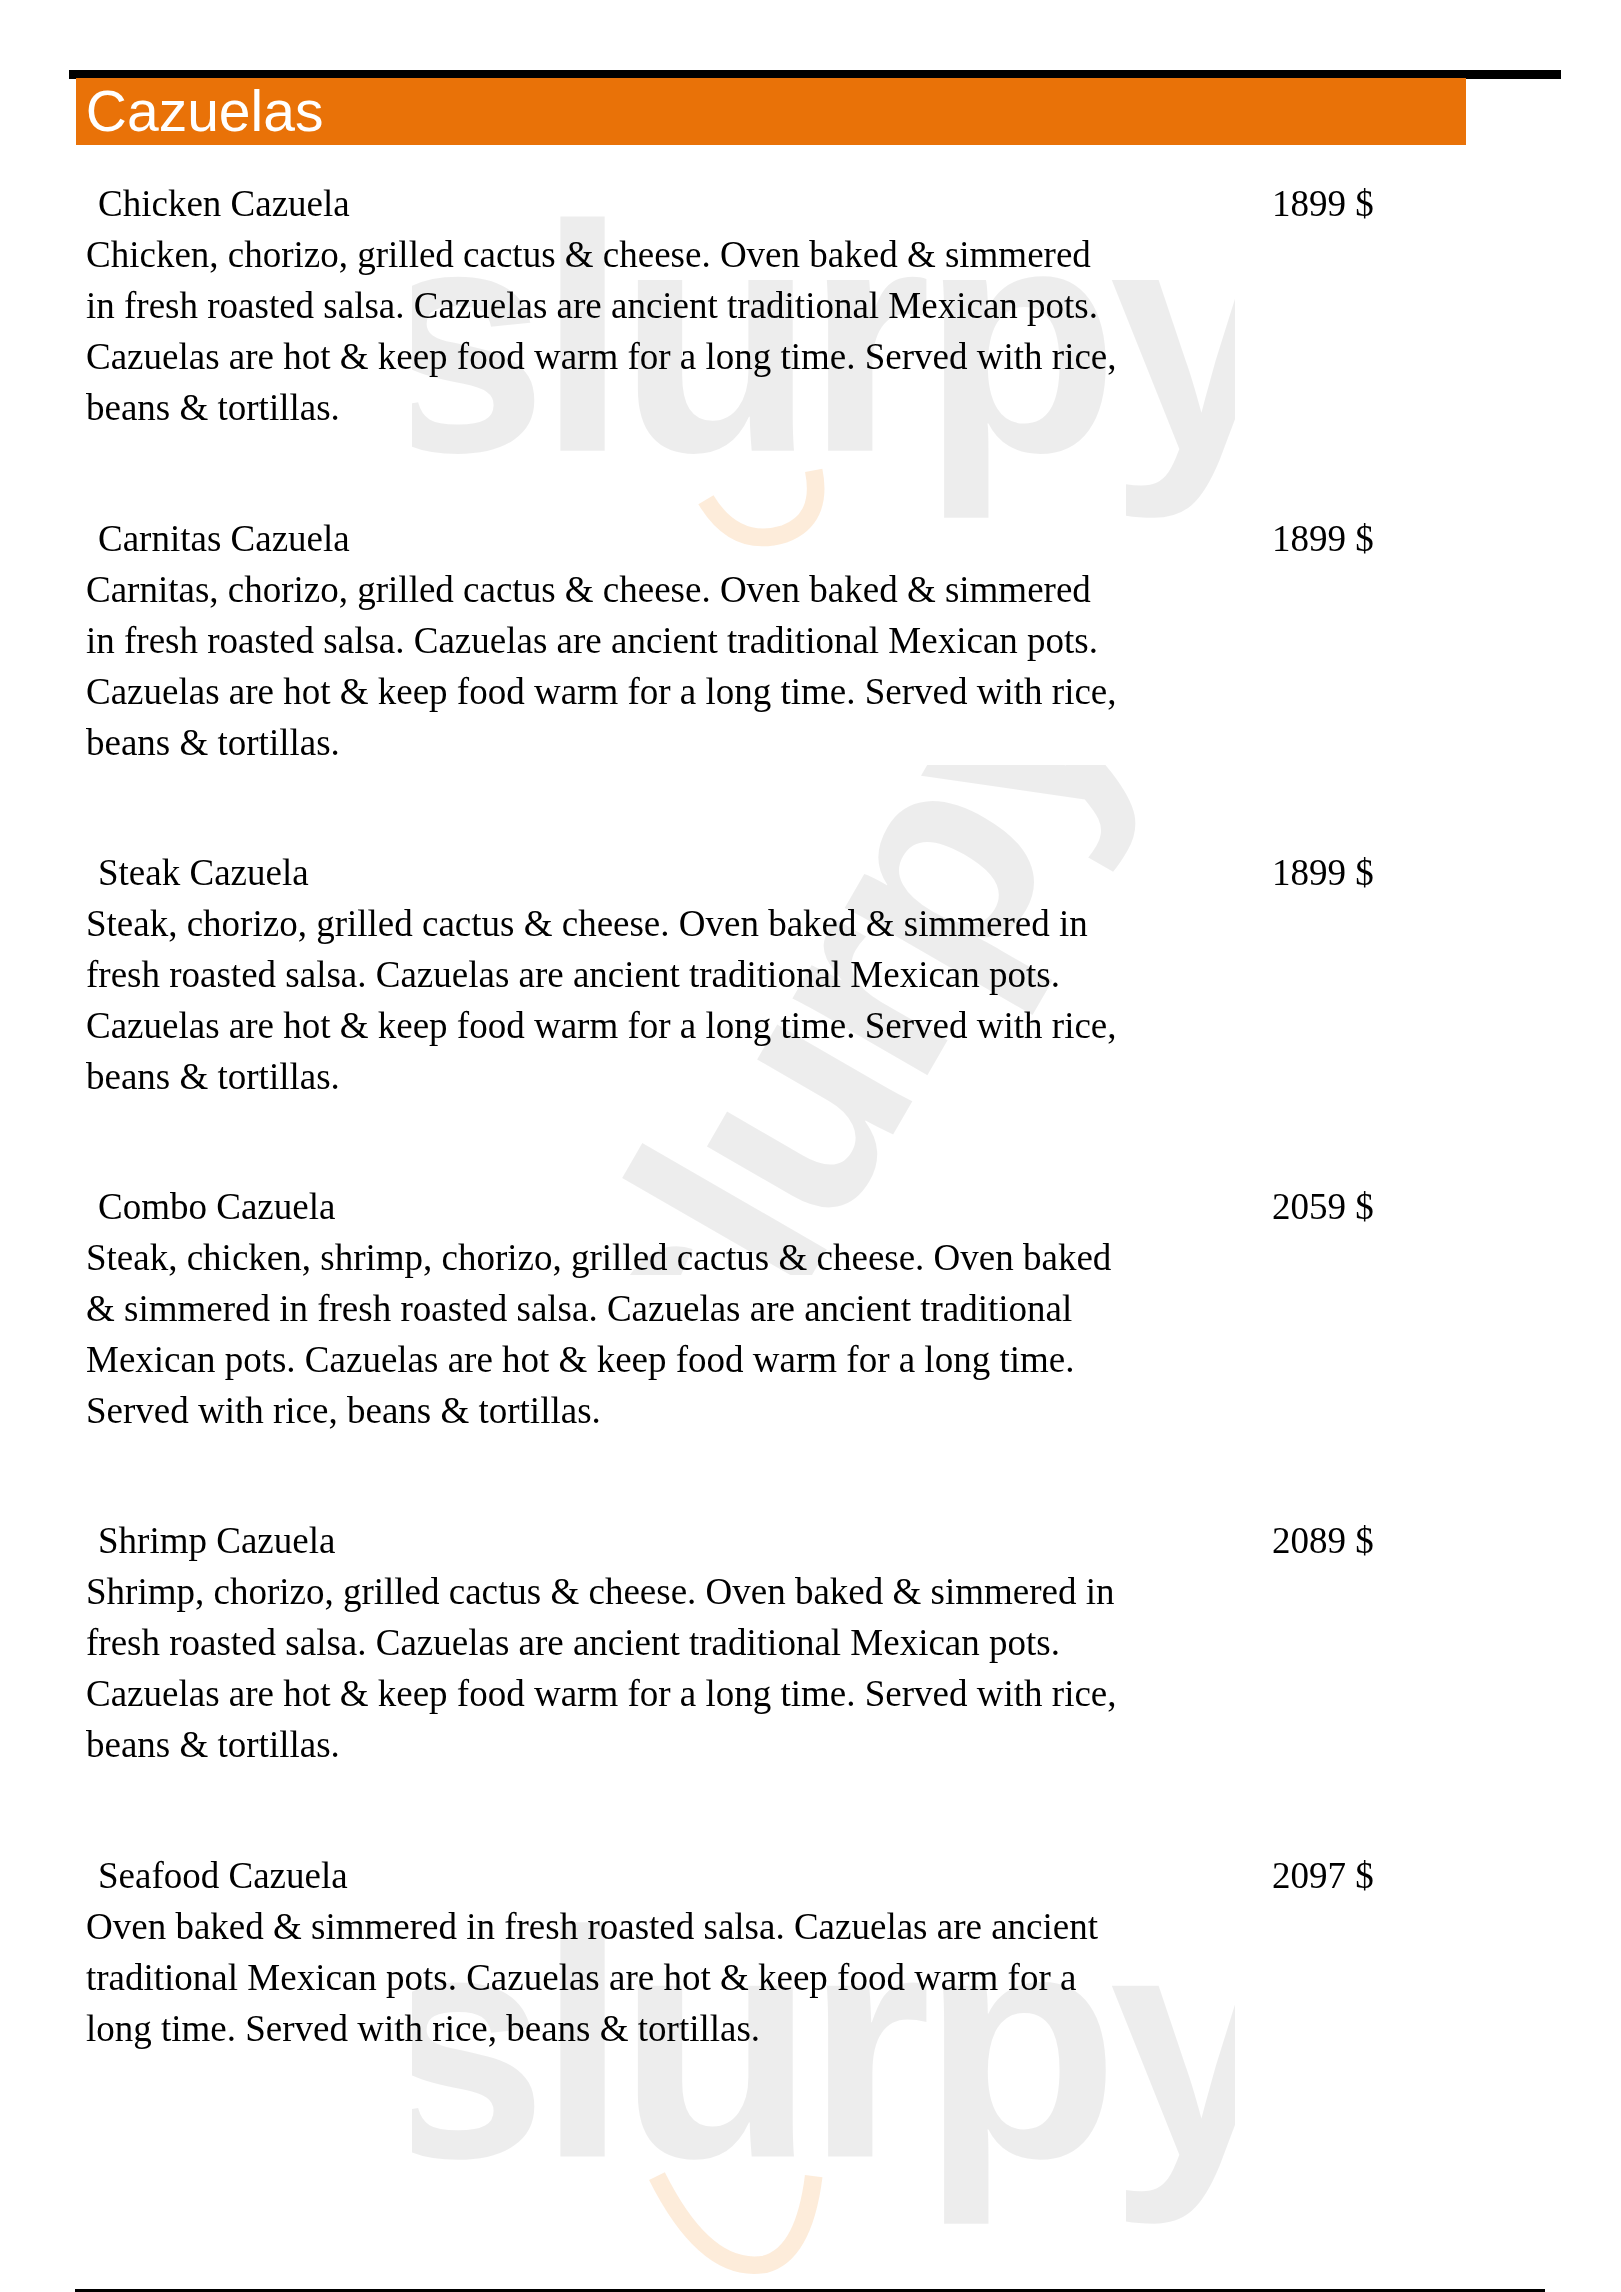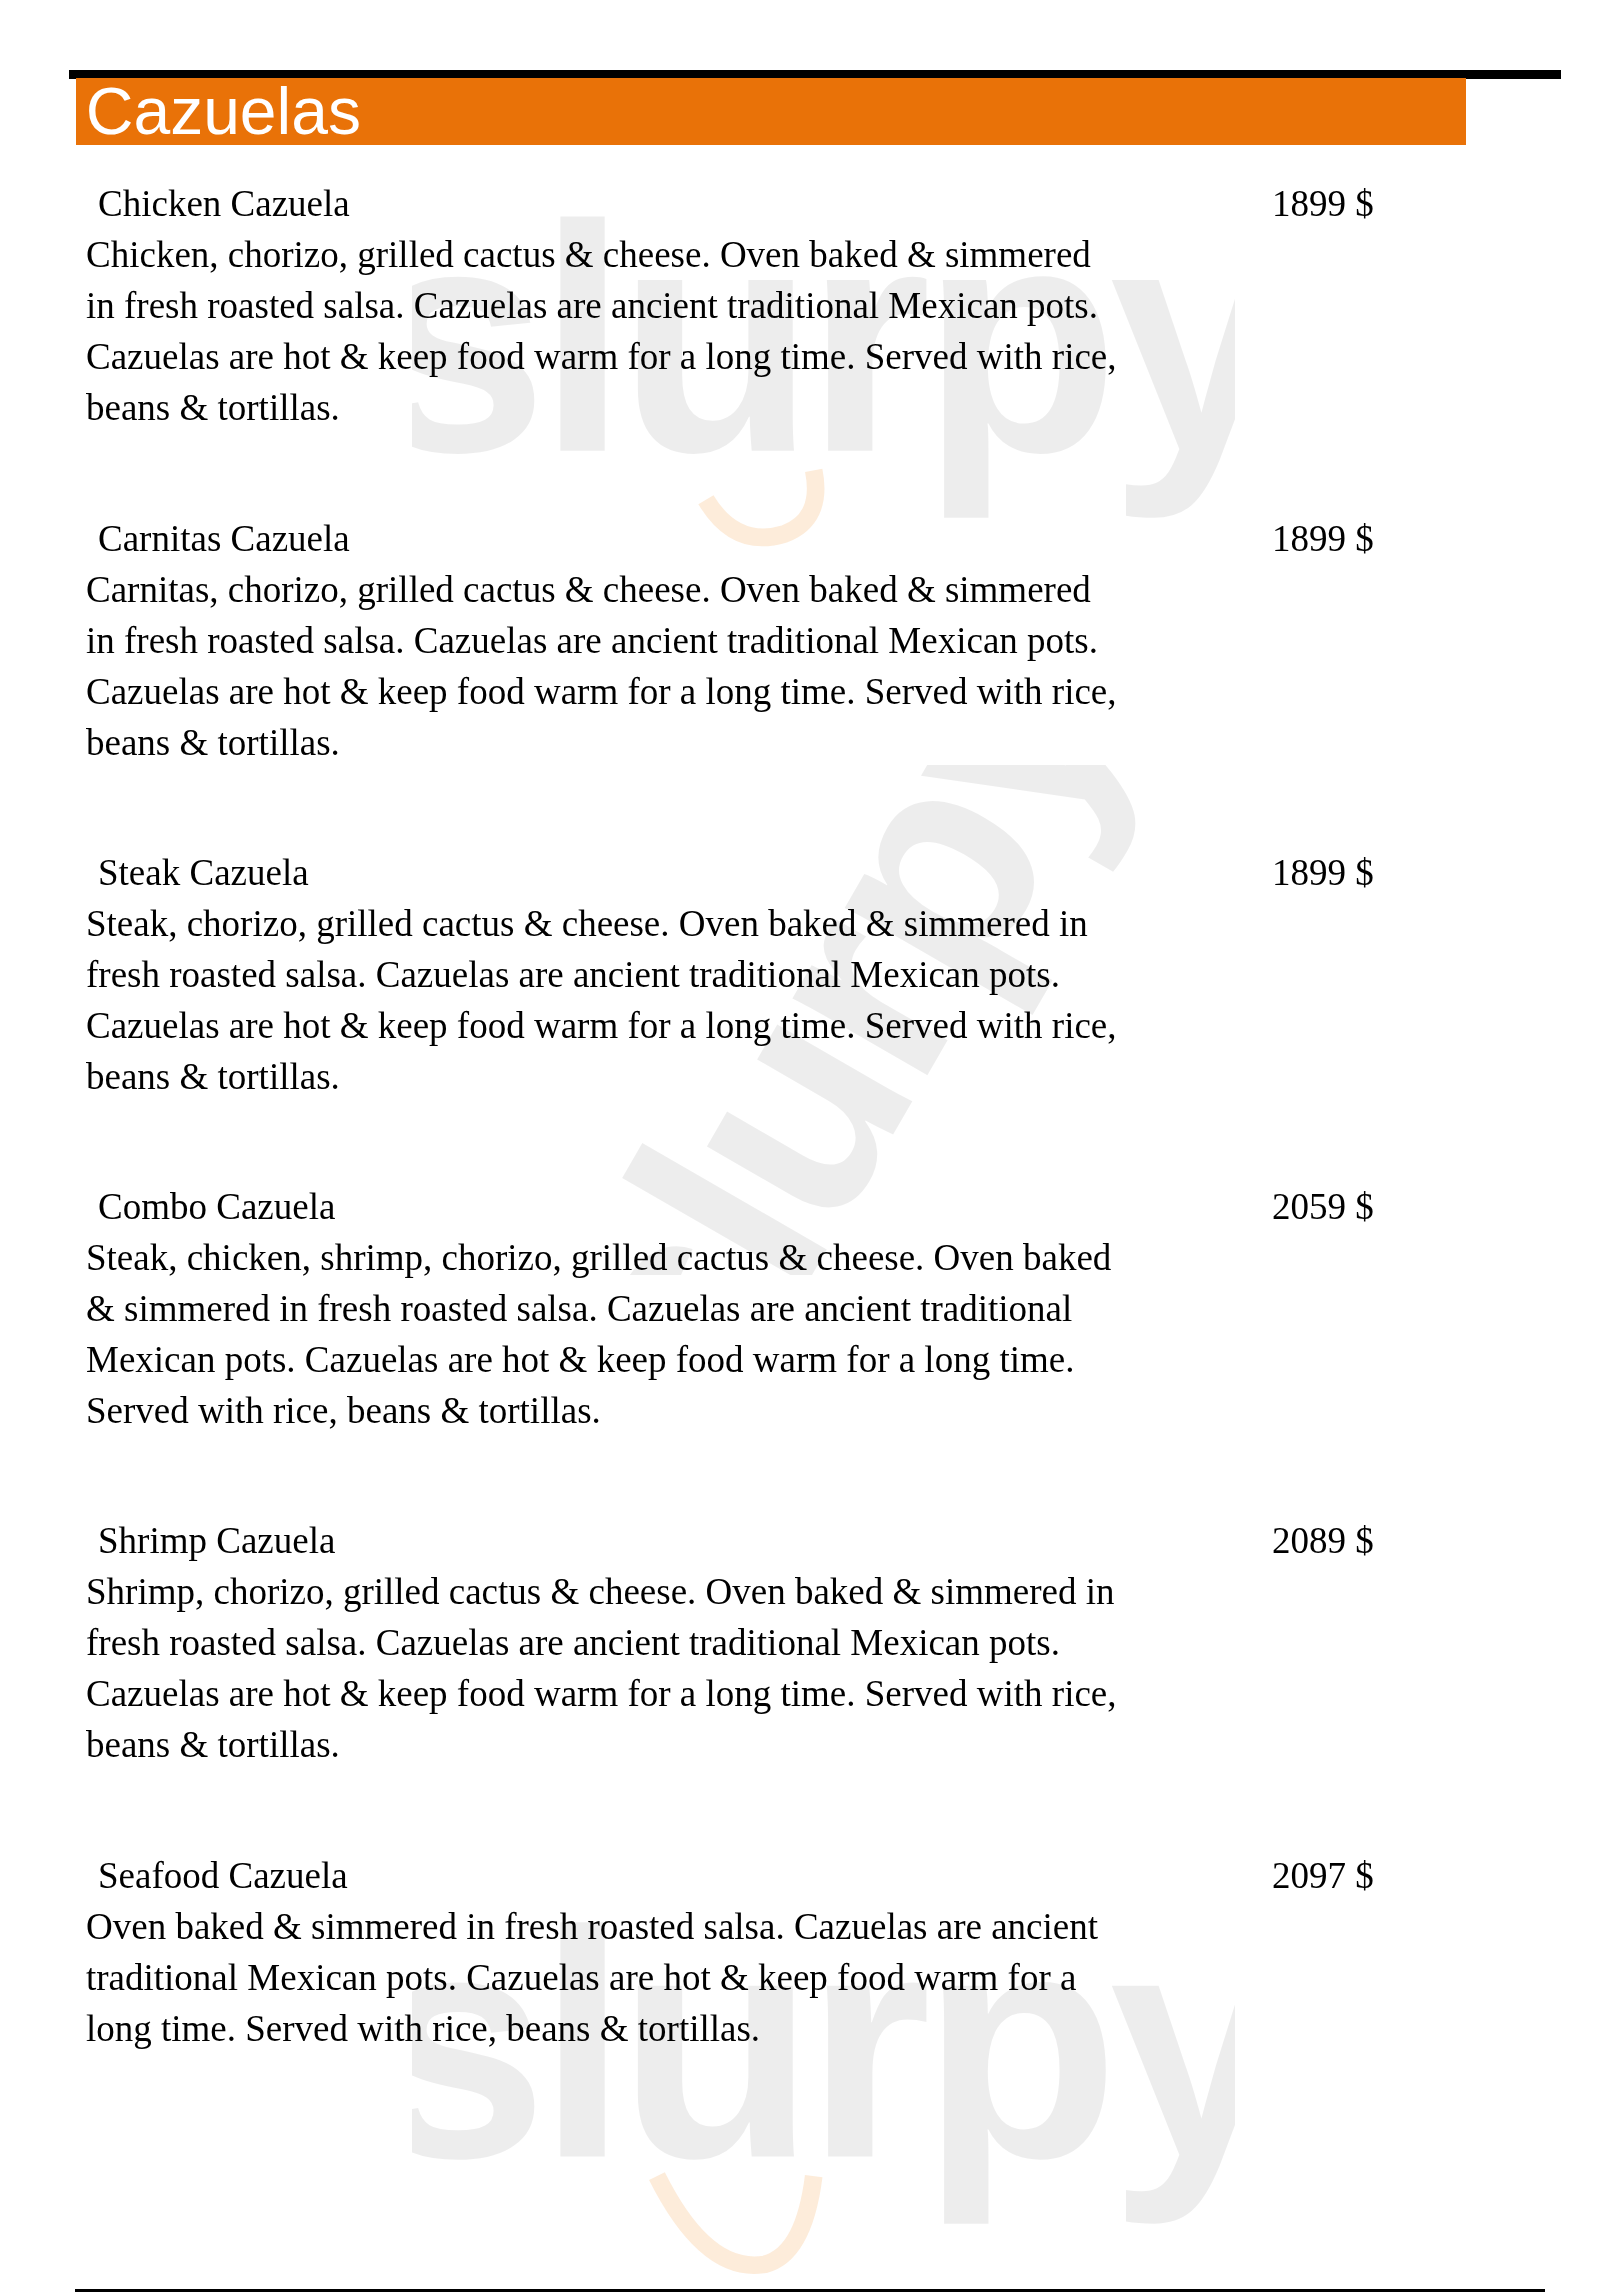--- a/index.html
+++ b/index.html
@@ -1,19 +1,19 @@
 <!DOCTYPE html>
 <html><head>
 <meta charset="utf-8">
 <style>
   html, body { margin:0; padding:0; }
   body { width:1621px; height:2293px; position:relative; background:#ffffff; overflow:hidden; }
   .topline { position:absolute; left:69px; top:70px; width:1492px; height:8.8px; background:#000; }
   .header { position:absolute; left:76px; top:78px; width:1390px; height:67px; background:#e97208; }
-  .header-title { position:absolute; left:9.8px; top:3.9px; color:#fff; font-family:"Liberation Sans", sans-serif; font-size:66px; line-height:59px; }
+  .header-title { position:absolute; left:9.8px; top:3.9px; color:#fff; font-family:"Liberation Sans", sans-serif; font-size:57px; line-height:59px; }
   .watermark { position:absolute; left:412px; width:823px; height:510px; pointer-events:none; }
   .item { position:absolute; left:86px; width:1372px; font-family:"Liberation Serif", serif; font-size:37px; color:#000; }
   .item-title { position:absolute; left:12px; top:0; line-height:51px; white-space:nowrap; }
   .item-price { position:absolute; left:1186px; top:0; line-height:51px; white-space:nowrap; }
   .item-desc { position:absolute; left:0; top:51px; }
   .desc-line { display:block; line-height:51px; white-space:nowrap; }
   .bottomline { position:absolute; left:75px; top:2289px; width:1470px; height:2.9px; background:#000; }
 </style>
 </head>
 <body>

